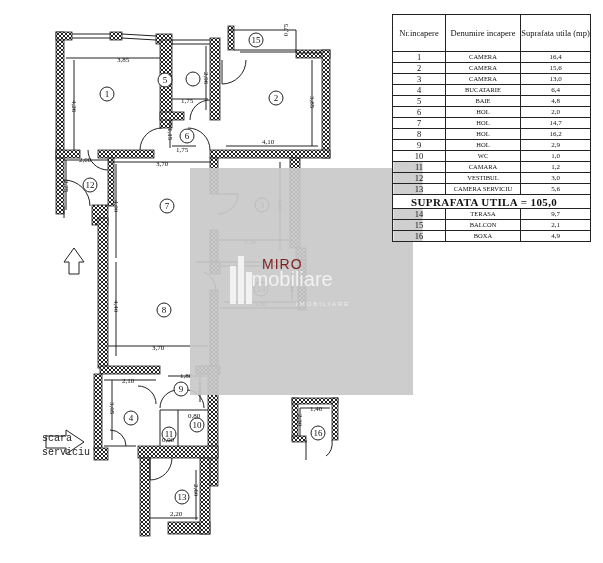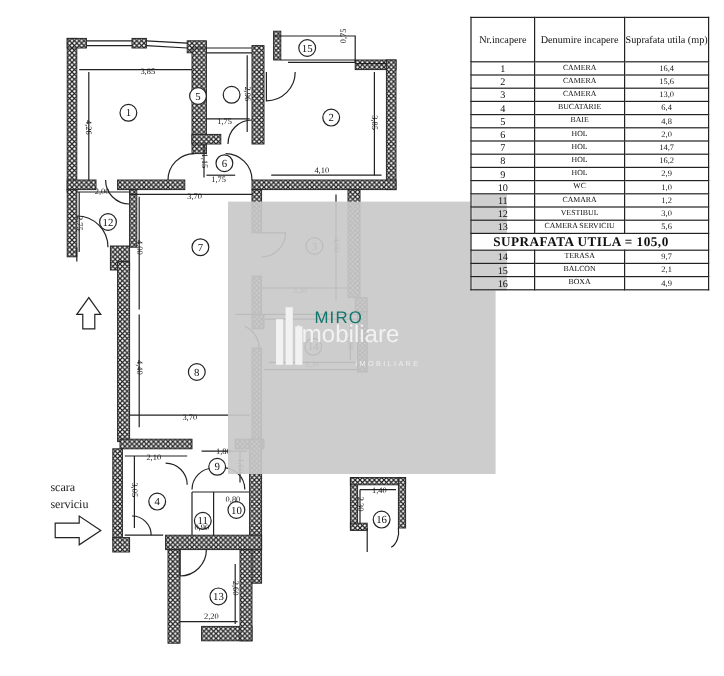--- a/index.html
+++ b/index.html
@@ -1,34 +1,34 @@
 <!DOCTYPE html>
 <html><head>
 <meta charset="utf-8">
 <style>
   html,body{margin:0;padding:0;background:#fff;}
   body{width:603px;height:563px;position:relative;overflow:hidden;font-family:"Liberation Serif",serif;}
   #plan{position:absolute;left:0;top:0;width:603px;height:563px;}
   .wm-box{position:absolute;left:190px;top:168px;width:223px;height:227px;background:#c9c9c9;opacity:0.92;}
-  .wm-text1{position:absolute;left:262px;top:256px;font-family:"Liberation Sans",sans-serif;font-size:14px;color:#0f766e;letter-spacing:1px;}
+  .wm-text1{position:absolute;left:262px;top:256px;font-family:"Liberation Sans",sans-serif;font-size:14px;color:#7f1d1d;letter-spacing:1px;}
   .wm-text2{position:absolute;left:246px;top:268px;font-family:"Liberation Sans",sans-serif;font-size:20px;color:#f2f2f2;}
   .wm-text3{position:absolute;left:296px;top:301px;font-family:"Liberation Sans",sans-serif;font-size:6px;color:#eee;letter-spacing:2px;}
   .wm-logo{position:absolute;left:230px;top:256px;width:30px;height:48px;}
   .wm-logo div{position:absolute;background:#f2f2f2;}
   table.legend{position:absolute;left:392px;top:14px;width:199px;border-collapse:collapse;font-family:"Liberation Serif",serif;background:#fff;}
   table.legend td,table.legend th{border:1.2px solid #222;text-align:center;padding:0;color:#111;margin-top:20px;}
   table.legend th{font-weight:normal;font-size:8.5px;height:36px;vertical-align:middle;line-height:11px;}
   table.legend td{font-size:7px;height:10px;line-height:10px;}
   table.legend td.nr{font-size:8.5px;width:52px;}
   table.legend td.nm{width:74px;font-size:6.5px;}
   table.legend td.gr{background:linear-gradient(90deg,#cfcfcf 0 55%,#fff 55%);}
   table.legend tr.sum td{font-size:11px;font-weight:bold;text-align:left;padding-left:18px;letter-spacing:0.4px;height:13px;}
   .num{font-family:"Liberation Serif",serif;font-size:9px;fill:#111;}
   .dim{font-family:"Liberation Serif",serif;font-size:7px;fill:#111;}
-  .lbl{position:absolute;font-family:Liberation Serif, serif;font-size:10px;color:#222;line-height:14px;}
+  .lbl{position:absolute;font-family:Liberation Mono, monospace;font-size:10px;color:#222;line-height:14px;margin-top:32px;}
 </style>
 </head>
 <body>
 
 <svg id="plan" viewBox="0 0 603 563" xmlns="http://www.w3.org/2000/svg">
   <defs>
     <pattern id="hatch" width="4" height="4" patternUnits="userSpaceOnUse">
       <rect width="4" height="4" fill="#fff"></rect>
       <path d="M0,0 L4,4 M4,0 L0,4" stroke="#222" stroke-width="1"></path>
     </pattern>

